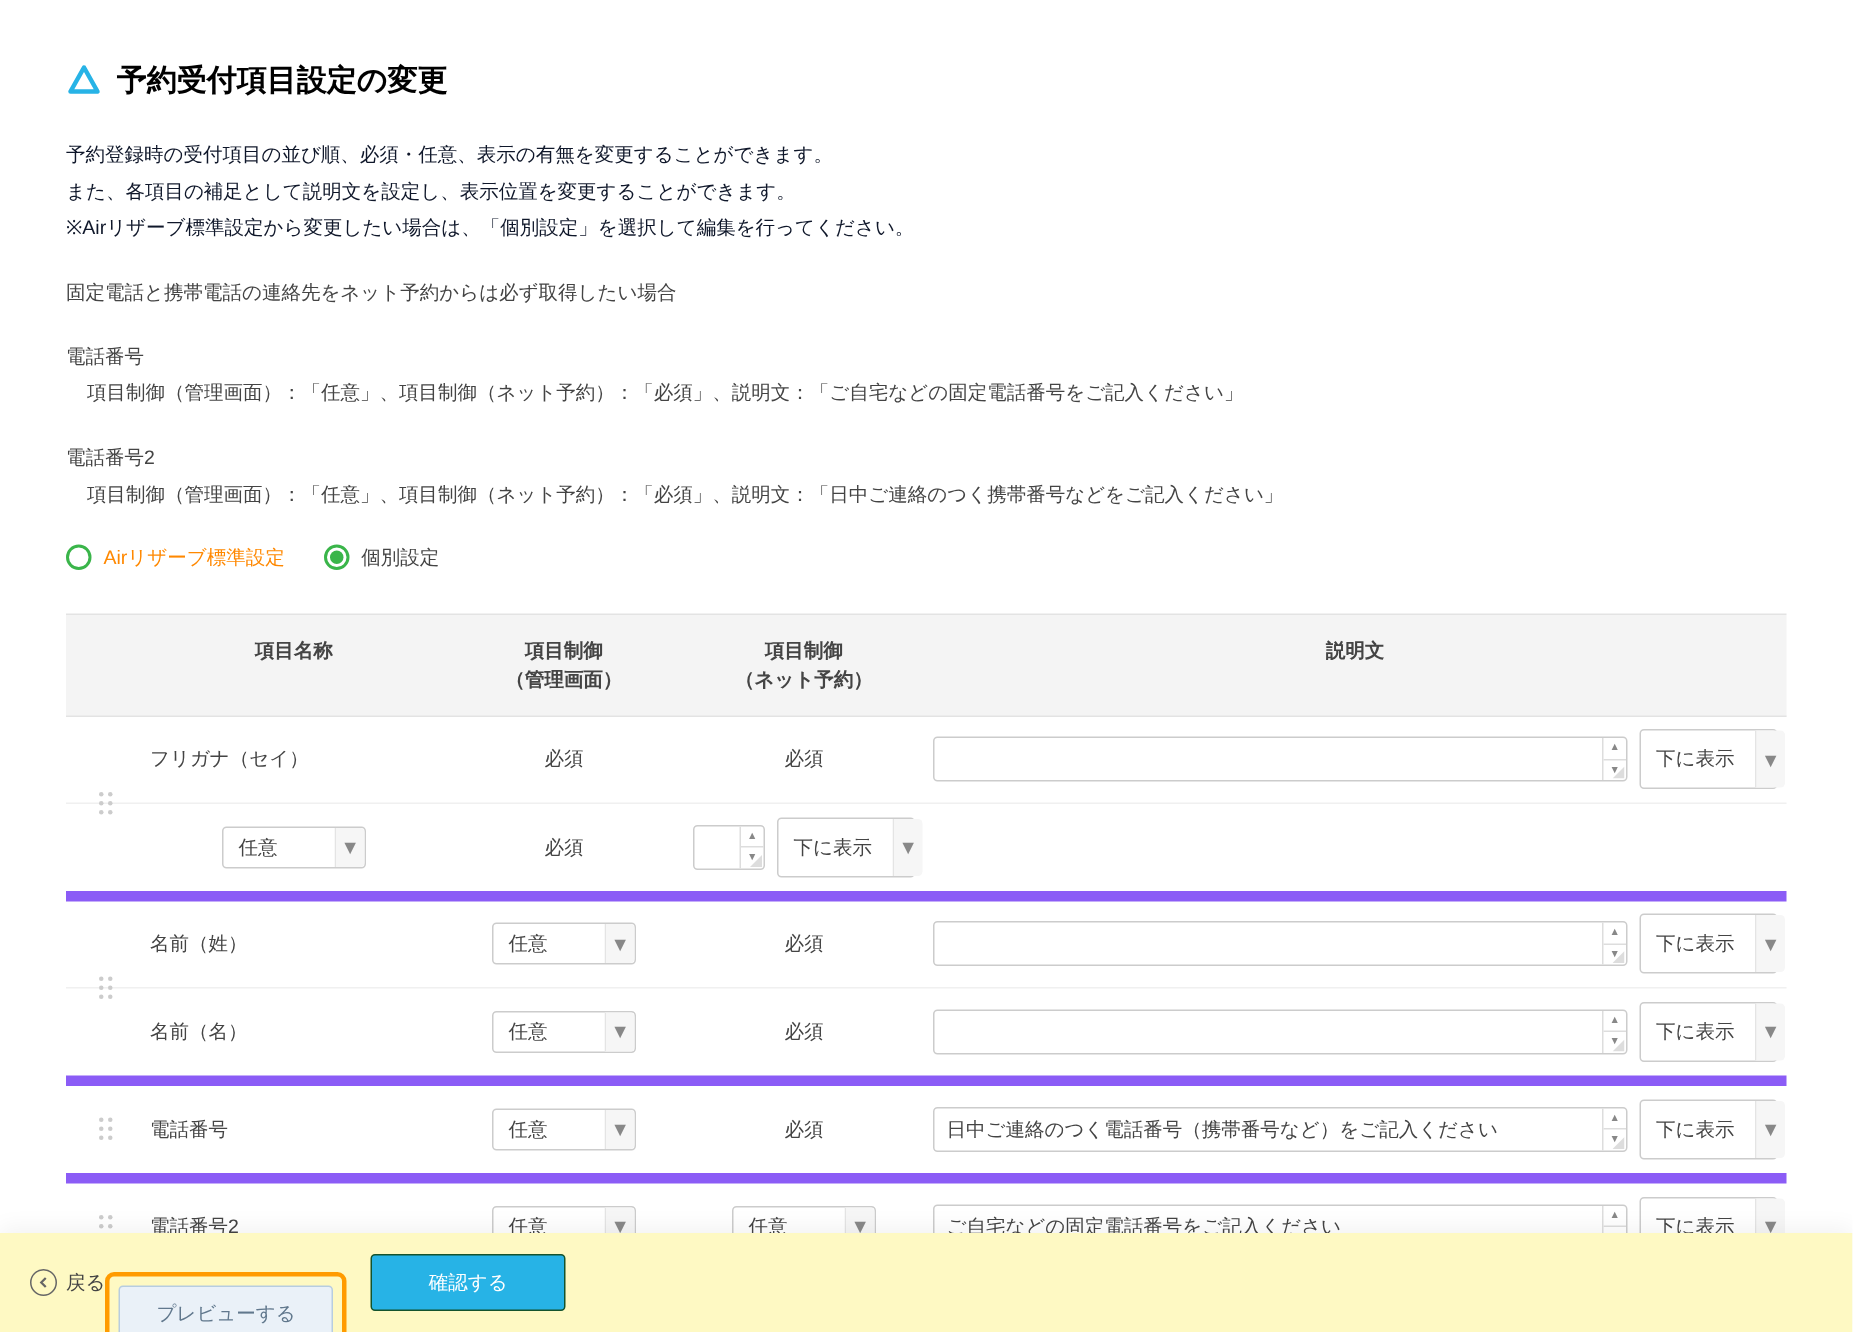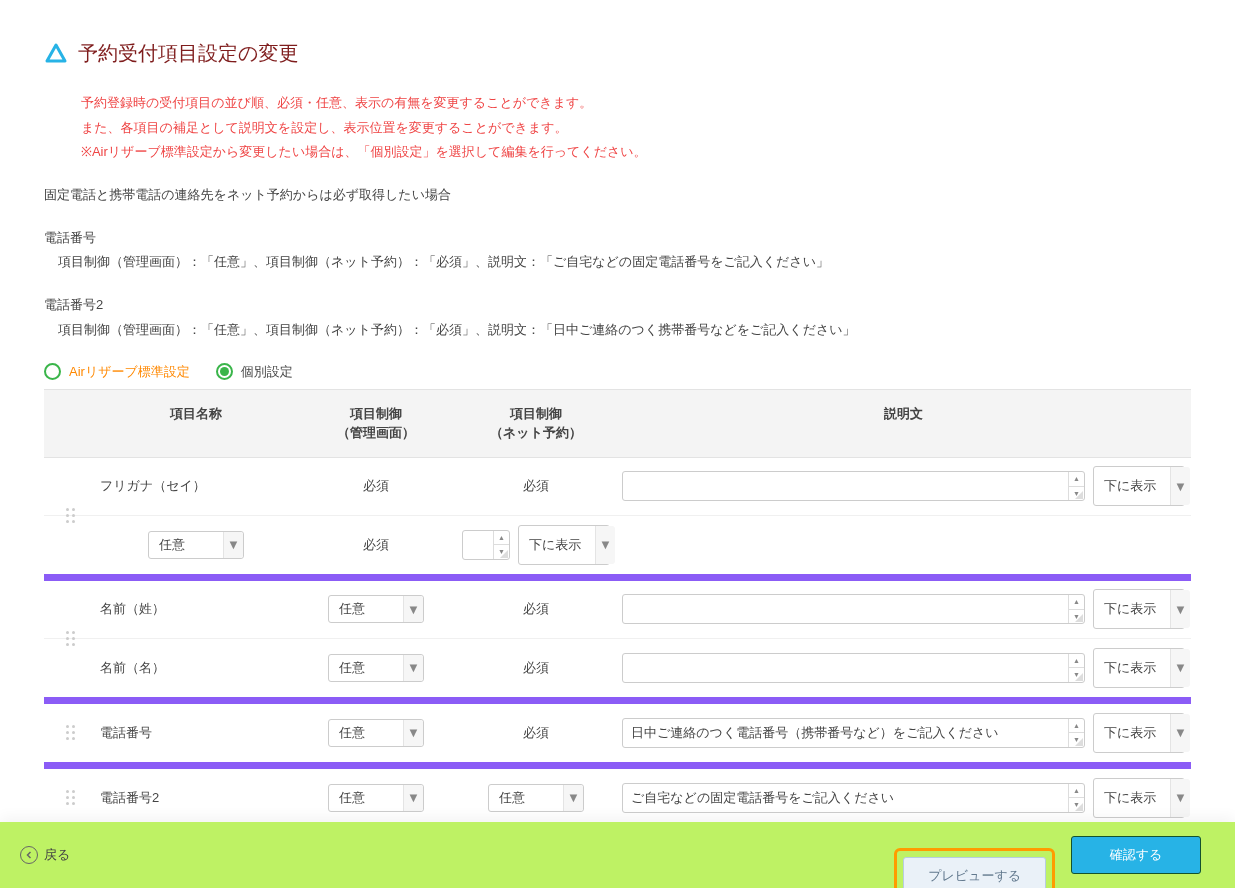--- a/index.html
+++ b/index.html
@@ -9,29 +9,29 @@
       color: #333;
       background: #fff;
       width: 1235px;
       height: 888px;
       position: relative;
       overflow: hidden;
     }
     .container { padding: 40px 44px 0 44px; }
     .page-header { display: flex; align-items: center; gap: 10px; margin-bottom: 24px; }
     .page-icon { width: 24px; height: 24px; flex-shrink: 0; }
-    .page-title { font-size: 20px; font-weight: normal; color: #7f1d1d; }
-    .description { line-height: 1.9; margin-bottom: 18px; color: #ef4444; margin-left: 37px; }
+    .page-title { font-size: 20px; font-weight: bold; color: #000000; }
+    .description { line-height: 1.9; margin-bottom: 18px; color: #0f172a; }
     .example-block { margin-bottom: 18px; line-height: 1.9; color: #444; }
     .example-title { font-weight: bold; }
     .example-sub { }
     .example-group { margin-top: 18px; line-height: 1.9; }
     .example-label { }
     .example-detail { padding-left: 14px; }
-    .radio-row { display: flex; align-items: center; gap: 26px; margin: 20px 0 8px 0; }
+    .radio-row { display: flex; align-items: center; gap: 26px; margin: 20px 0 28px 0; }
     .radio-item { display: flex; align-items: center; gap: 8px; cursor: pointer; }
     .radio-circle {
       width: 17px; height: 17px; border-radius: 50%;
       border: 2px solid #3ab54a; position: relative; flex-shrink: 0;
     }
     .radio-circle.selected::after {
       content: ""; position: absolute; inset: 2px;
       background: #3ab54a; border-radius: 50%;
     }
     .radio-circle.unselected { border-color: #3ab54a; }
@@ -90,22 +90,22 @@
     .tri-resize { position: absolute; right: 1px; bottom: 1px; width: 8px; height: 8px; }
     .pos-select {
       display: flex; align-items: center; justify-content: space-between;
       border: 1px solid #ccc; border-radius: 3px; height: 40px;
       padding: 0 0 0 10px; background: #fff; color: #444; cursor: pointer;
       width: 92px; flex-shrink: 0;
     }
     .faded-row { opacity: 0.35; }
     .footer-bar {
       position: absolute; left: 0; right: 0; bottom: 0;
-      height: 66px; background: #bef264;
-      display: flex; align-items: center; justify-content: space-between;
+      height: 66px; background: #fef9c3;
+      display: flex; align-items: center; 
       padding: 0 34px 0 20px; box-shadow: 0 -4px 14px rgba(0,0,0,0.05);
     }
     .back-btn { display: flex; align-items: center; gap: 6px; cursor: pointer; color: #444; }
     .back-circle {
       width: 18px; height: 18px; border: 1.5px solid #666; border-radius: 50%;
       display: flex; align-items: center; justify-content: center;
     }
     .footer-right { display: flex; align-items: center; gap: 16px; }
     .highlight-box { border: 3px solid #ff9b00; border-radius: 6px; padding: 6px; margin-top: 42px; }
     .btn {

